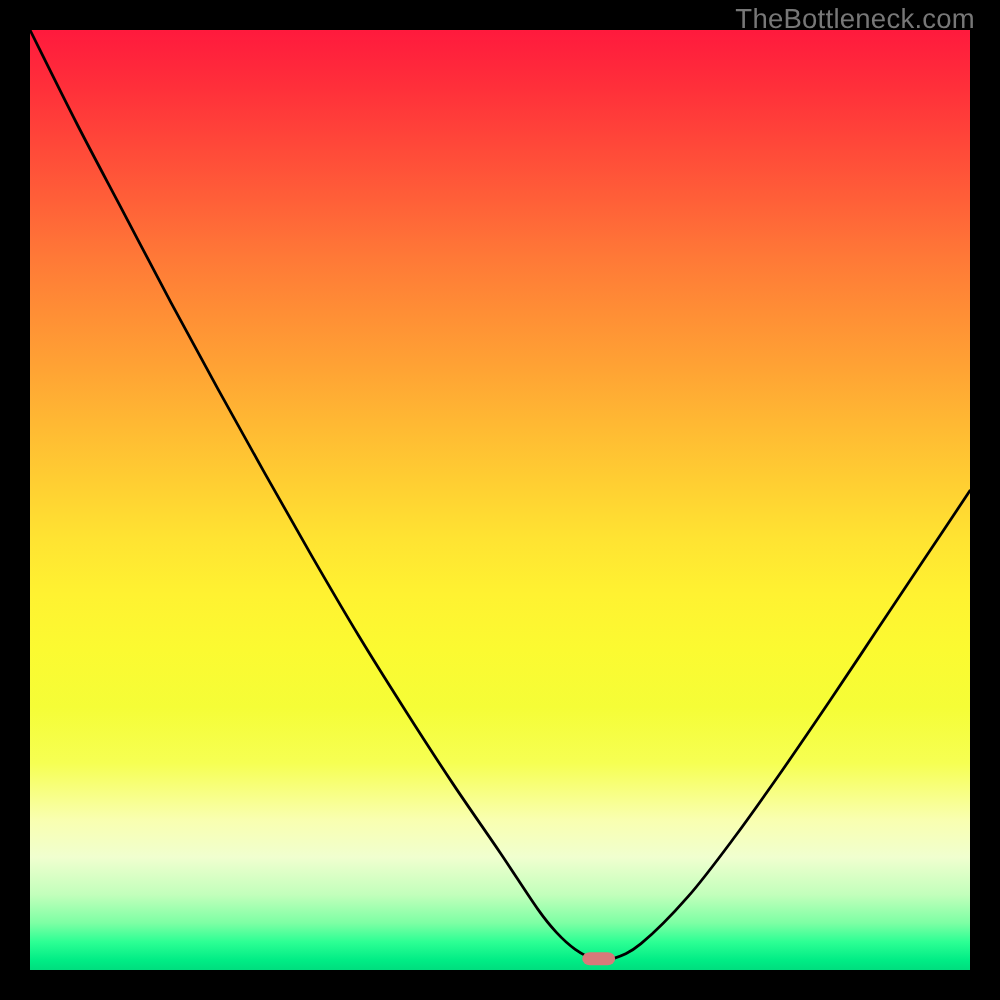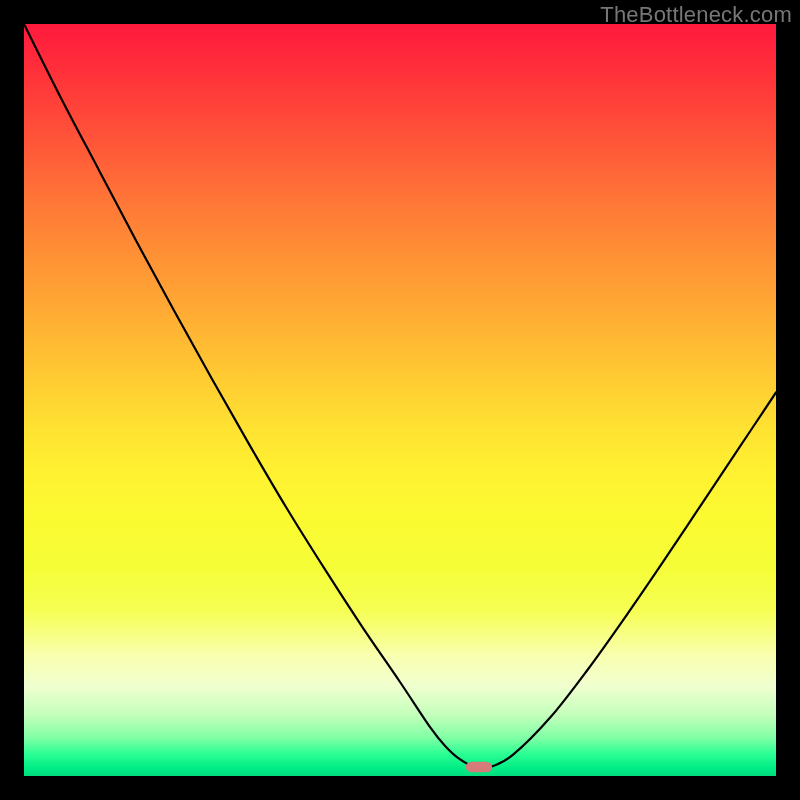--- a/index.html
+++ b/index.html
@@ -57,21 +57,21 @@
   .curve-svg {
     position: absolute;
     left: 0;
     top: 0;
     width: 100%;
     height: 100%;
   }
   .attribution {
     position: absolute;
     top: 2px;
-    right: 8px;
+    right: 20px;
     font-family: Arial, Helvetica, sans-serif;
     font-size: 22px;
     color: #777;
     letter-spacing: 0.2px;
   }
 </style>
 </head>
 <body>
 
 <div class="chart-container">

